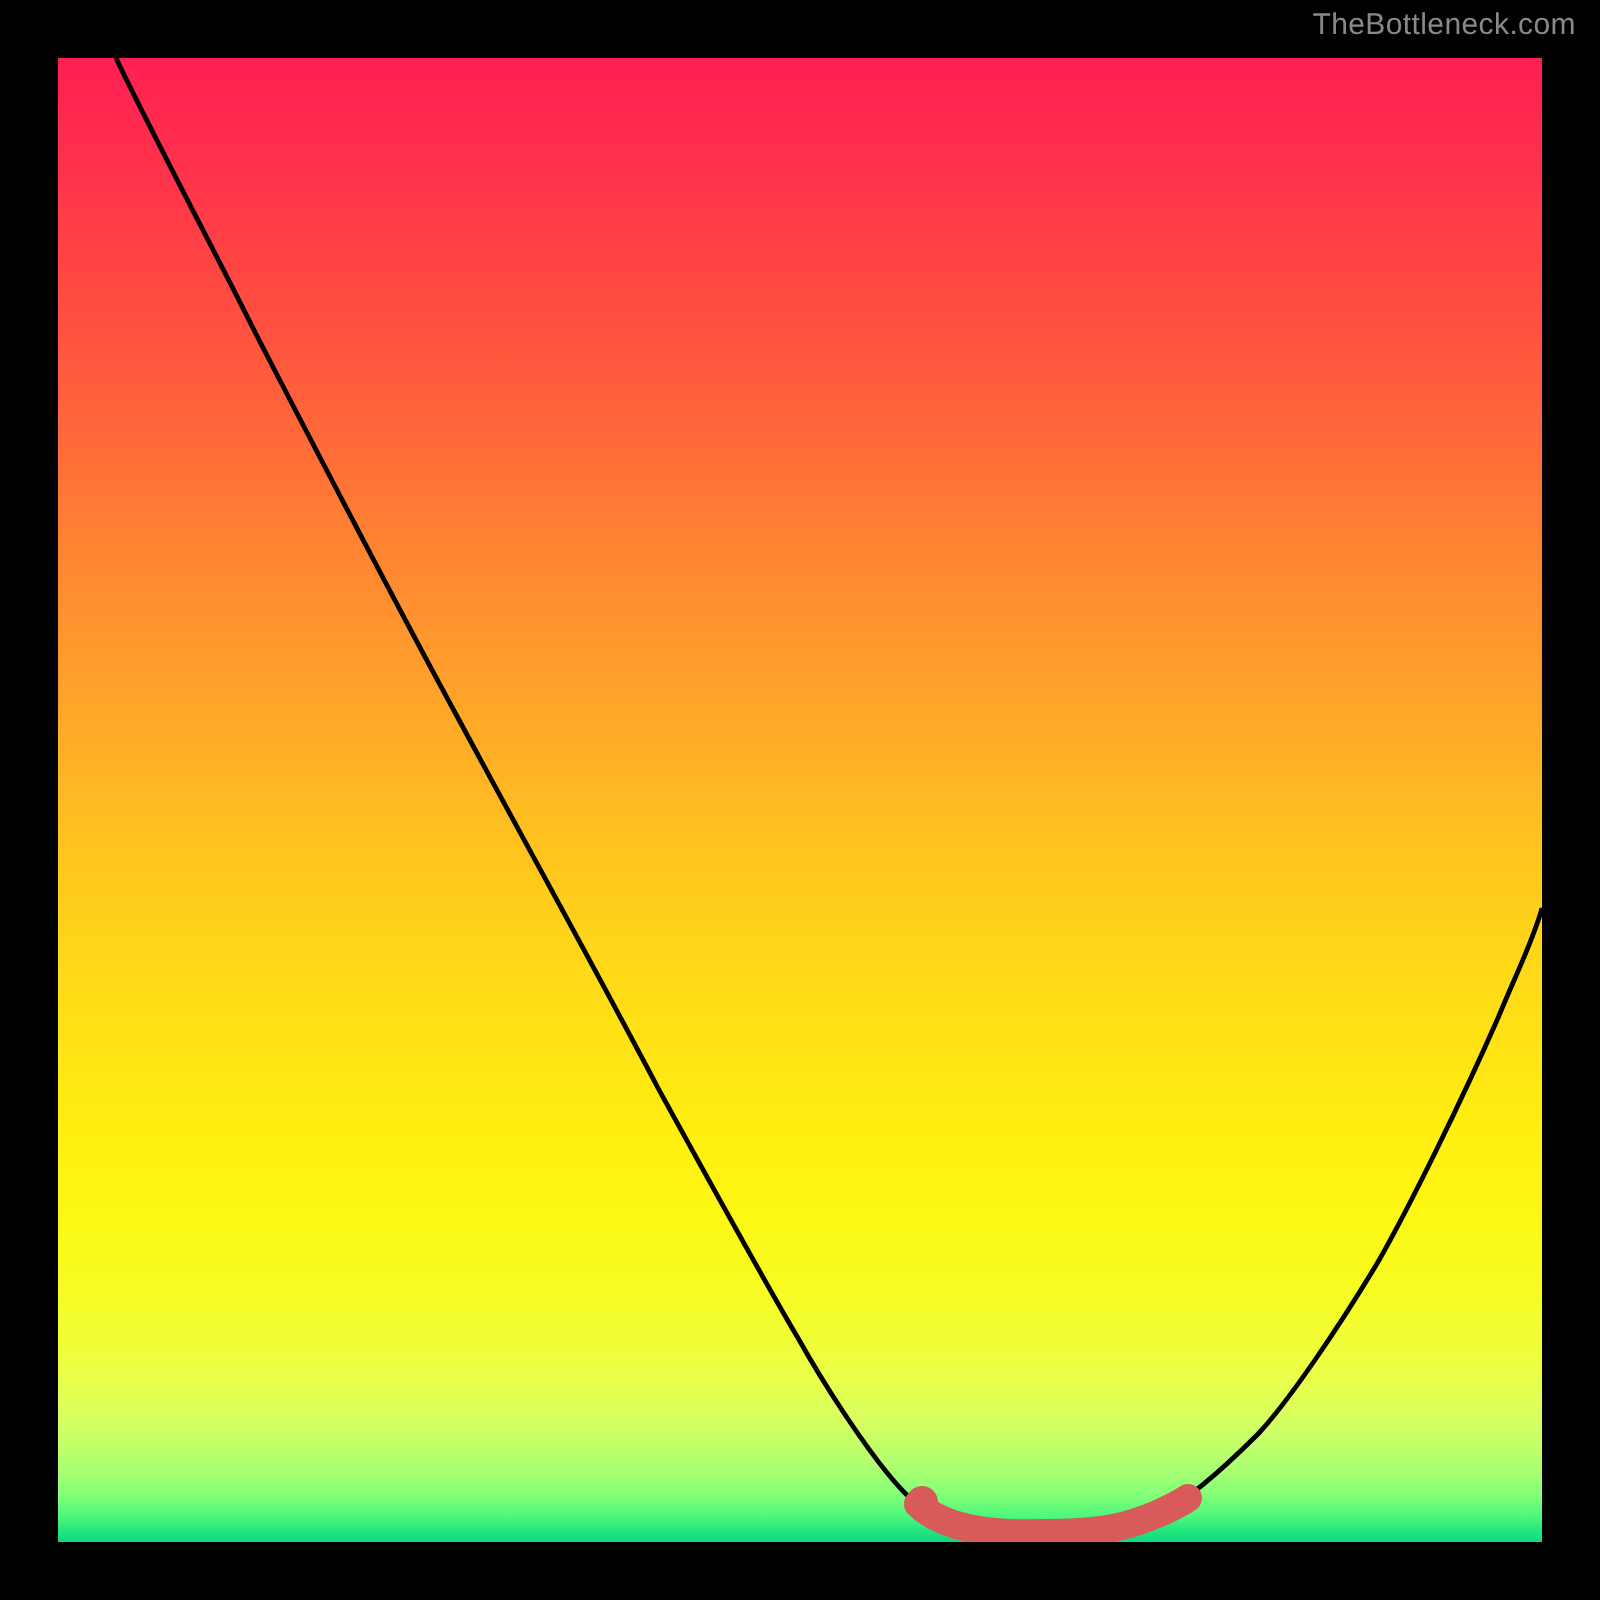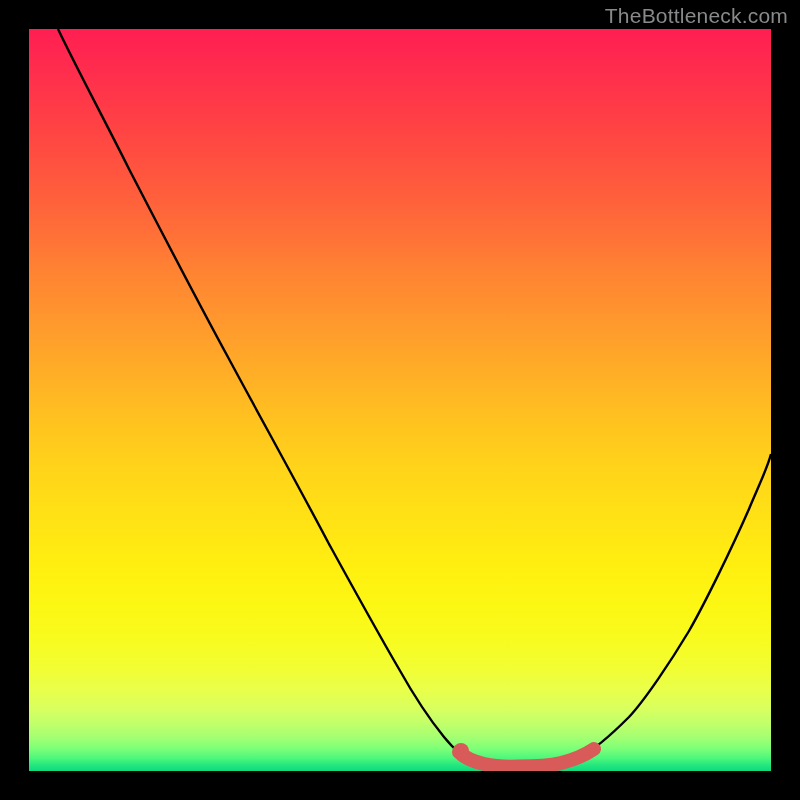--- a/index.html
+++ b/index.html
@@ -63,21 +63,21 @@
     left: 0;
     top: 0;
     width: 100%;
     height: 100%;
   }
   .watermark {
     position: absolute;
     top: 4px;
     right: 12px;
     font-family: Arial, Helvetica, sans-serif;
-    font-size: 21px;
+    font-size: 15px;
     color: #88898a;
     letter-spacing: 0.2px;
     user-select: none;
   }
 </style>
 </head>
 <body>
 
 <div class="stage">
 

